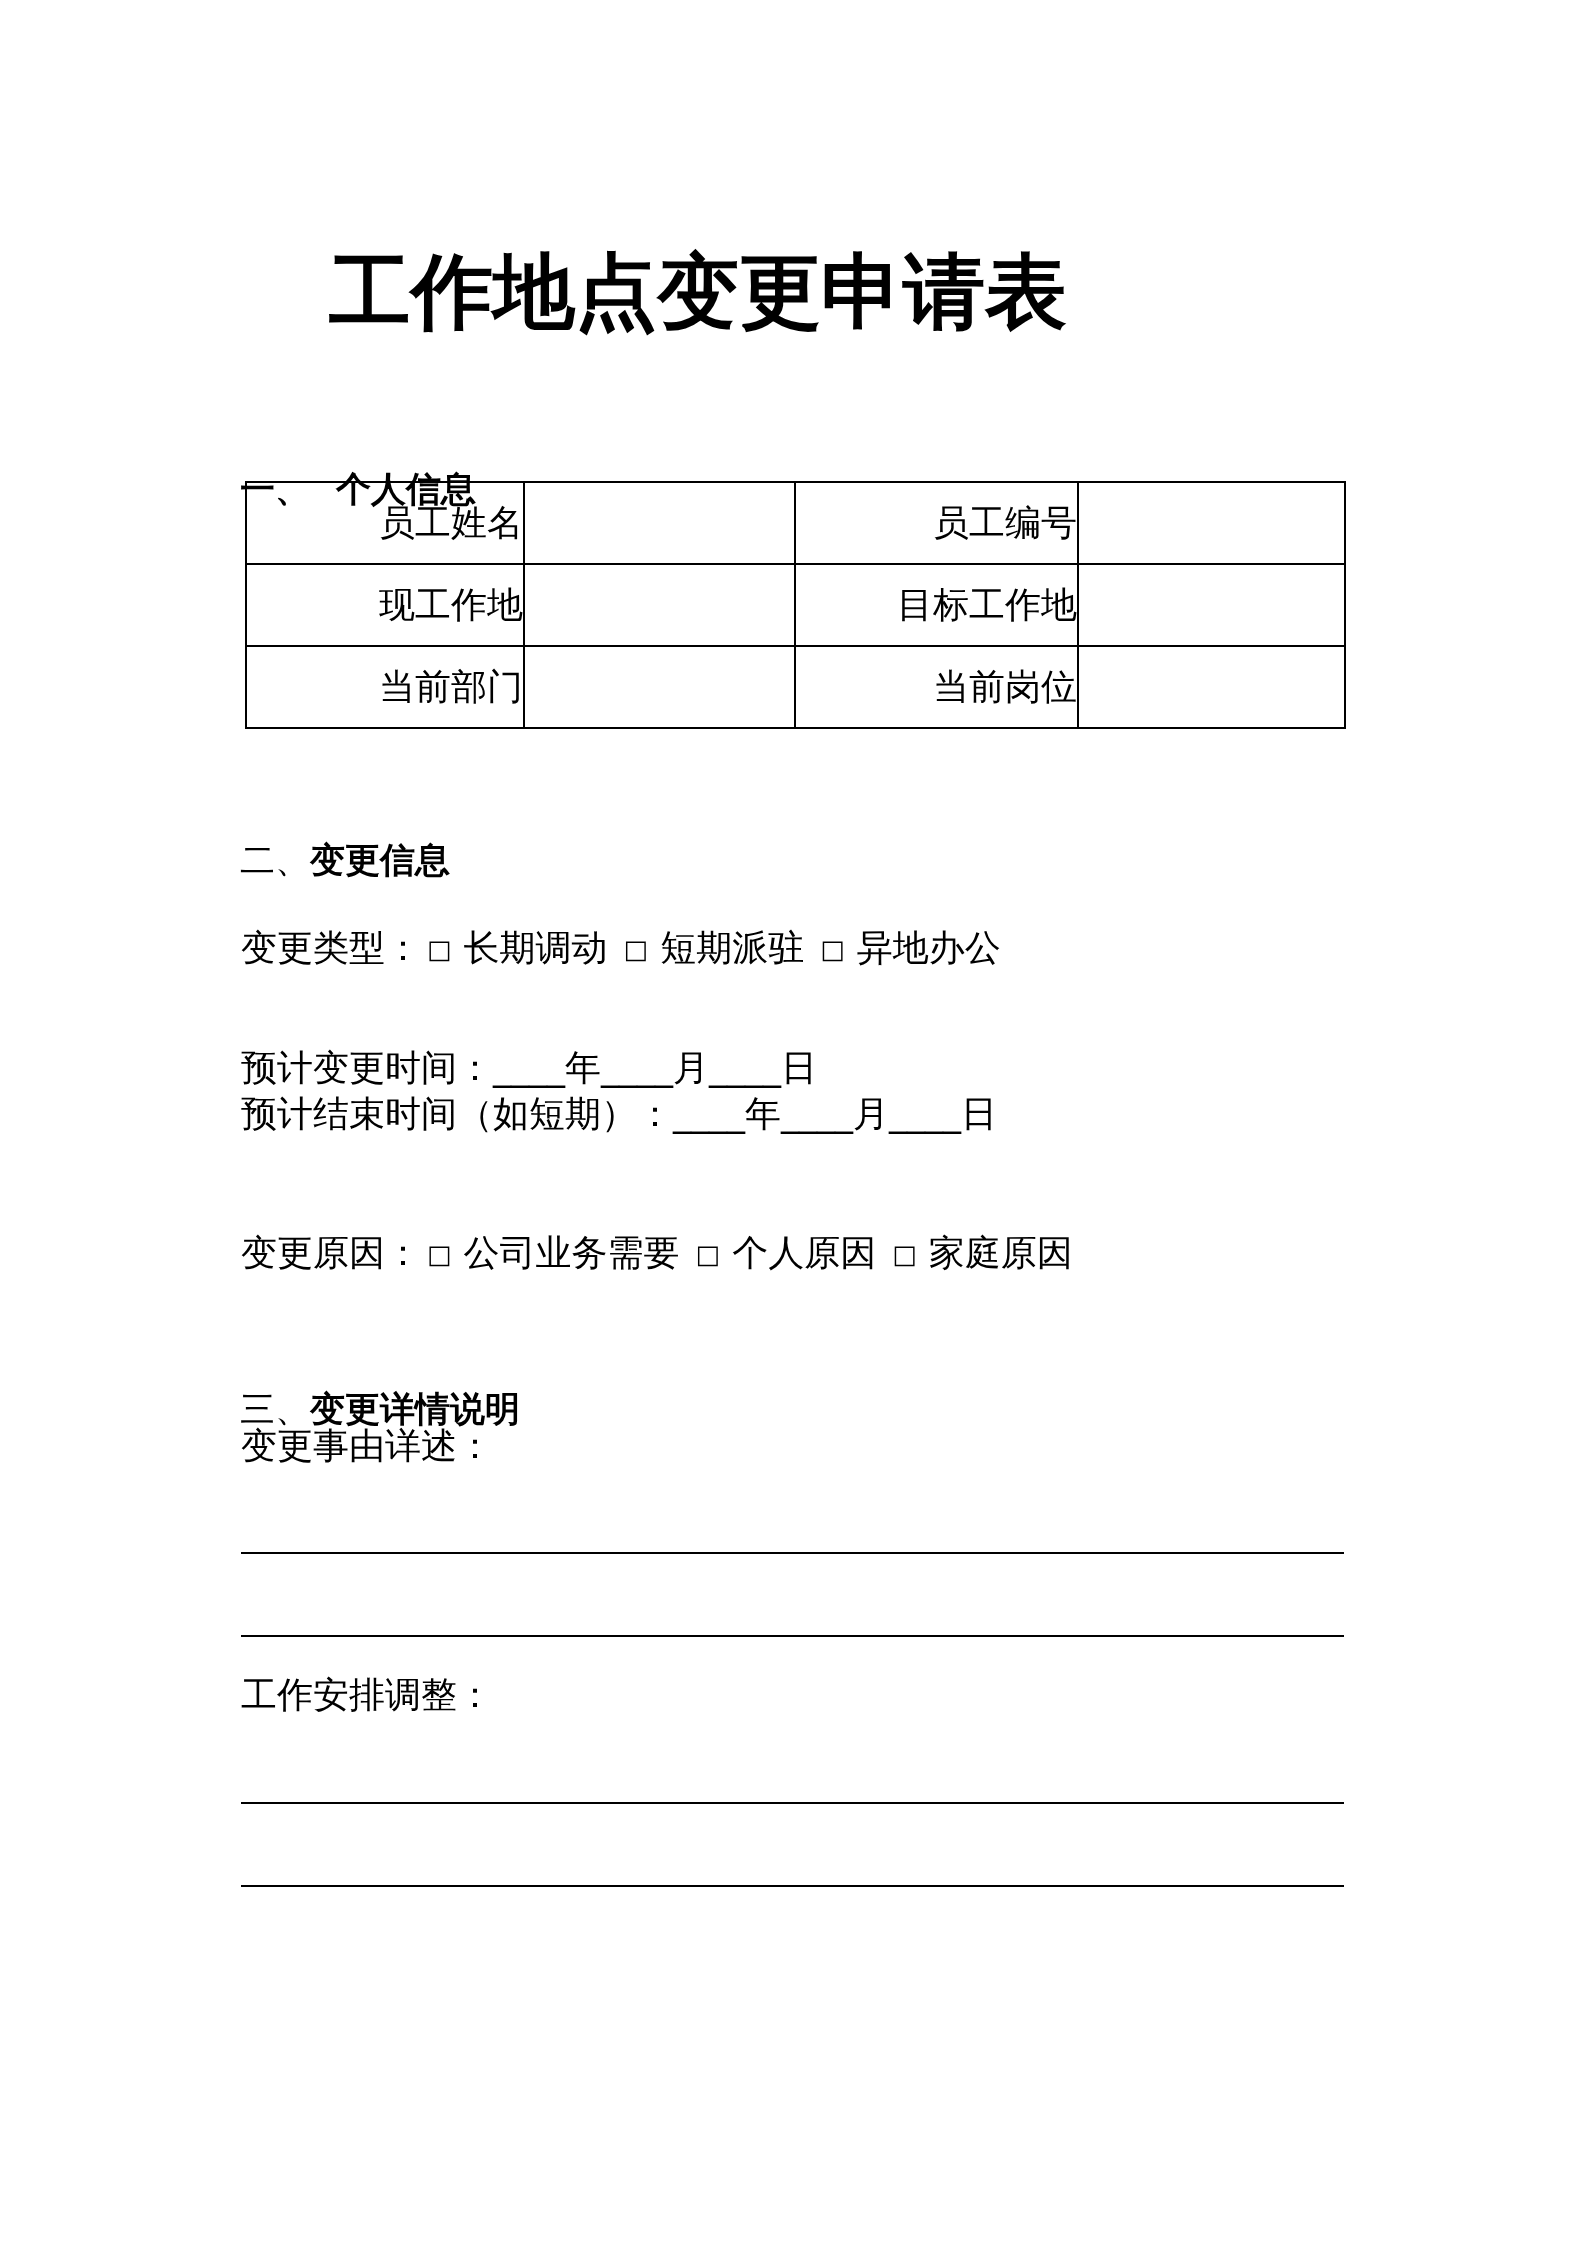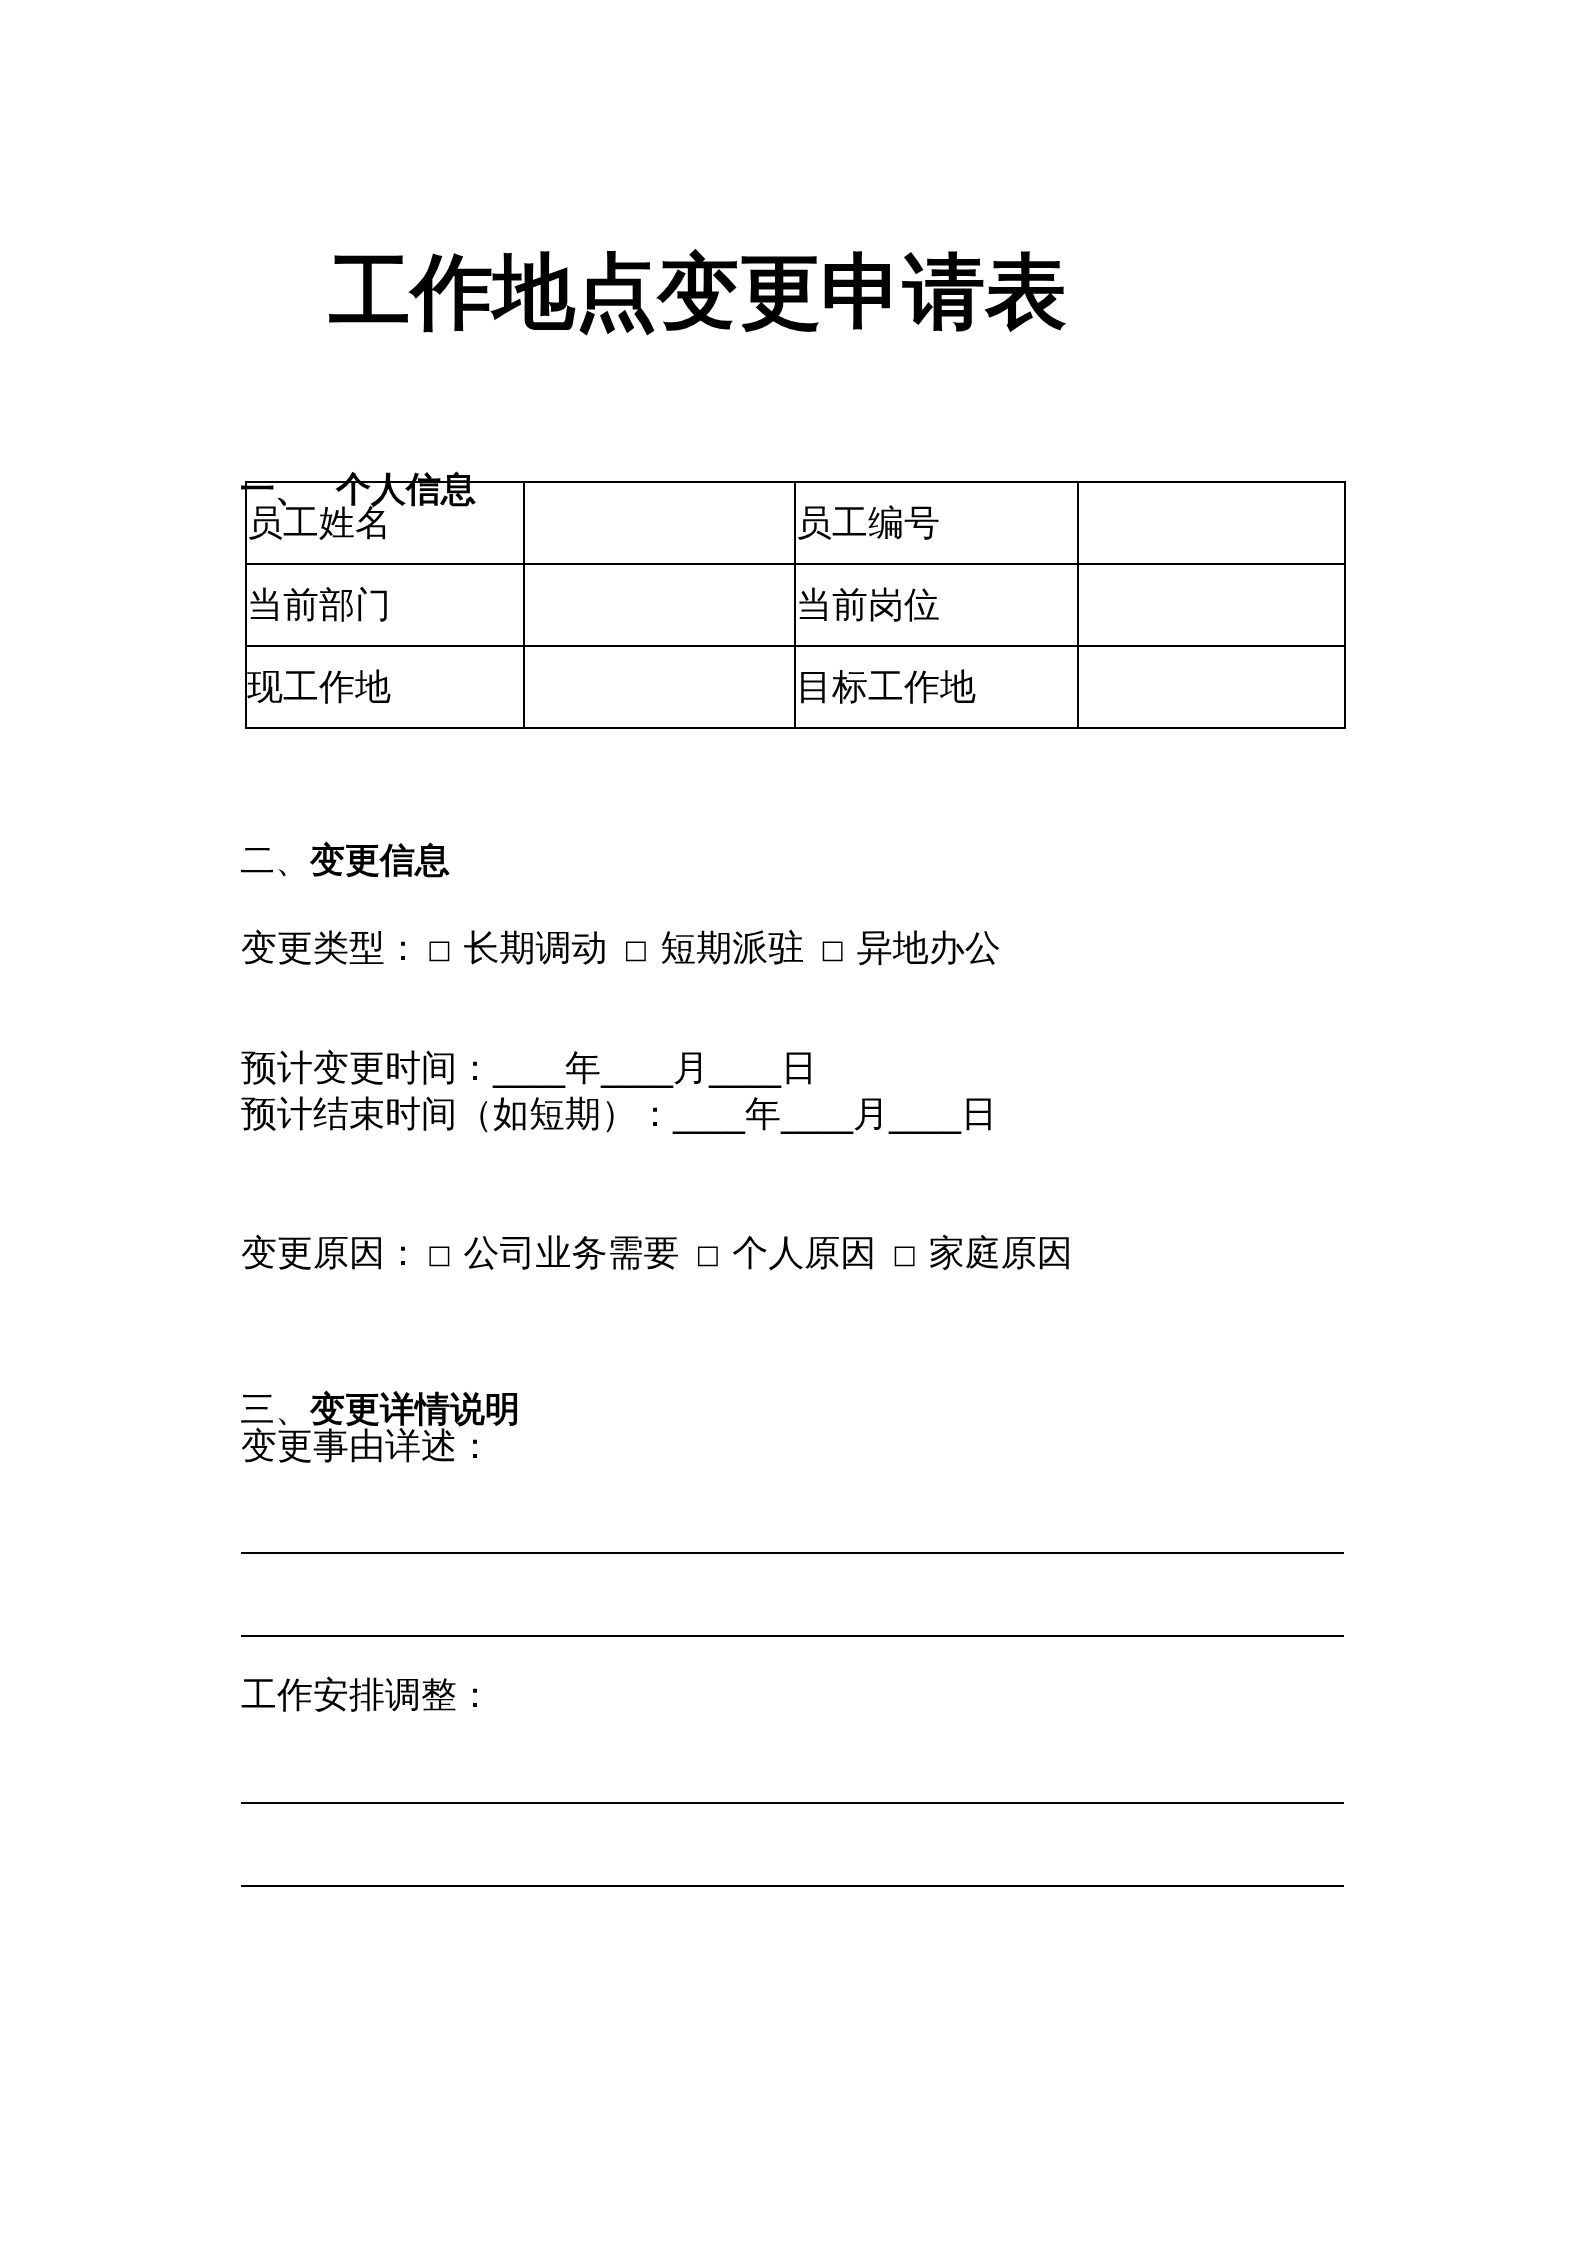--- a/index.html
+++ b/index.html
@@ -43,21 +43,21 @@
     left: 245px;
     top: 481px;
     width: 1099px;
     border-collapse: collapse;
     table-layout: fixed;
   }
   table.info-table td {
     border: 2px solid #000000;
     height: 80px;
     padding: 0;
-    text-align: left;
+    text-align: right;
     vertical-align: middle;
     font-size: 36px;
     line-height: 40px;
   }
   .col1 { width: 278px; }
   .col2 { width: 271px; }
   .col3 { width: 283px; }
   .col4 { width: 267px; }
 
   .body-line {
@@ -101,29 +101,29 @@
       <col class="col4">
   </colgroup>
   <tbody>
       <tr>
     <td>员工姓名</td>
     <td></td>
     <td>员工编号</td>
     <td></td>
   </tr>
   <tr>
+    <td>现工作地</td>
+    <td></td>
+    <td>目标工作地</td>
+    <td></td>
+  </tr>
+  <tr>
     <td>当前部门</td>
     <td></td>
     <td>当前岗位</td>
-    <td></td>
-  </tr>
-  <tr>
-    <td>现工作地</td>
-    <td></td>
-    <td>目标工作地</td>
     <td></td>
   </tr>
 </tbody>
   </table>
 
 <div class="section-heading" style="top:836px;">
   <span class="num">二、</span><span class="txt">变更信息</span>
 </div>
 
 <div class="body-line" style="top:924px;">

